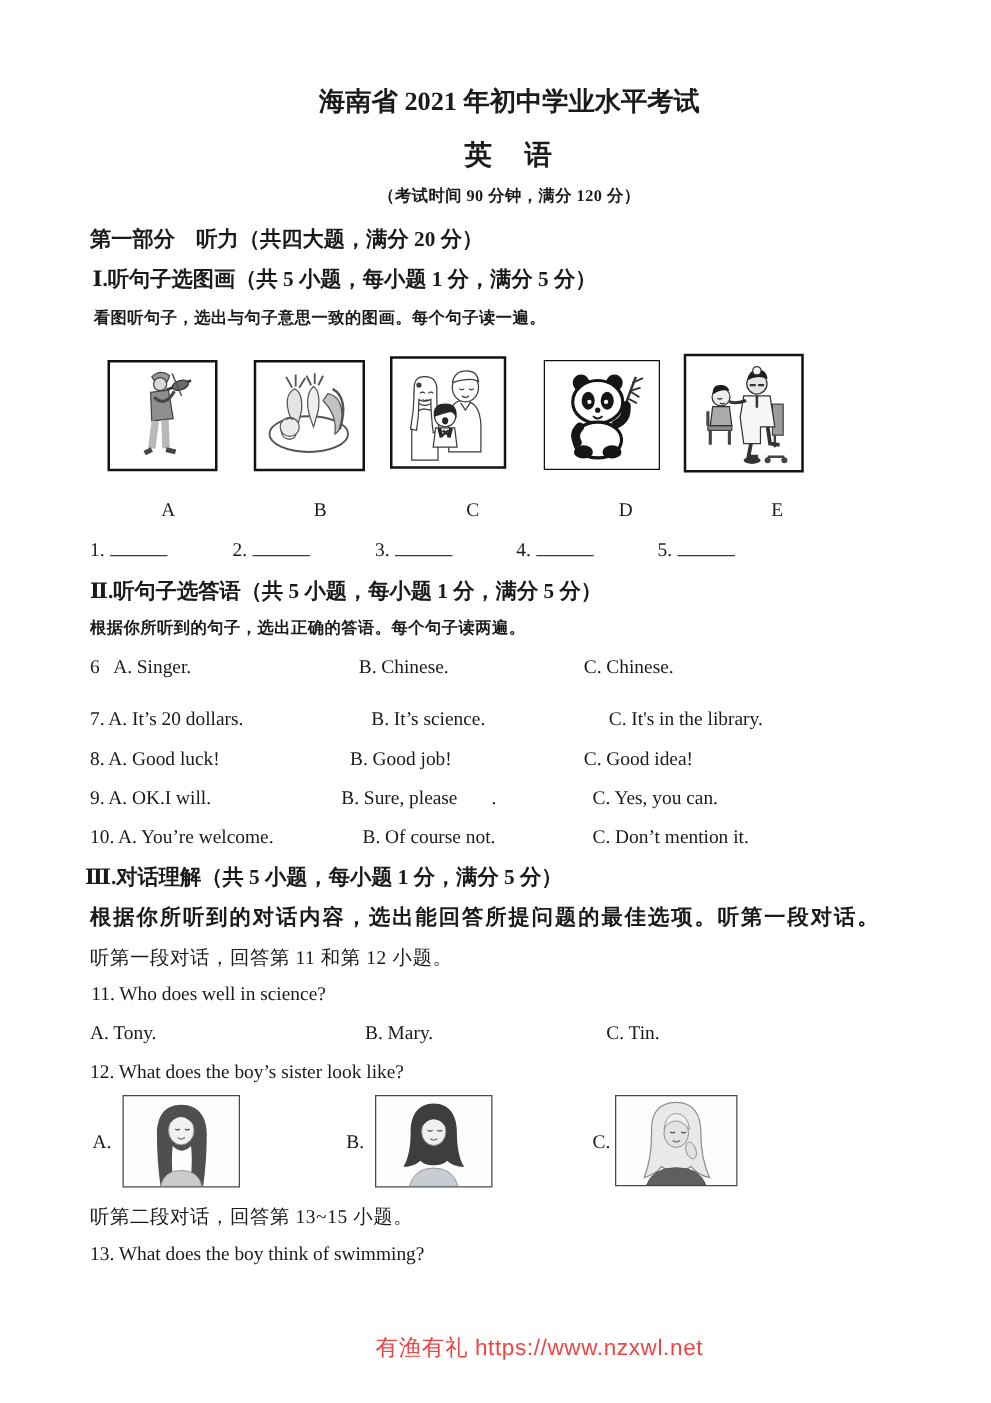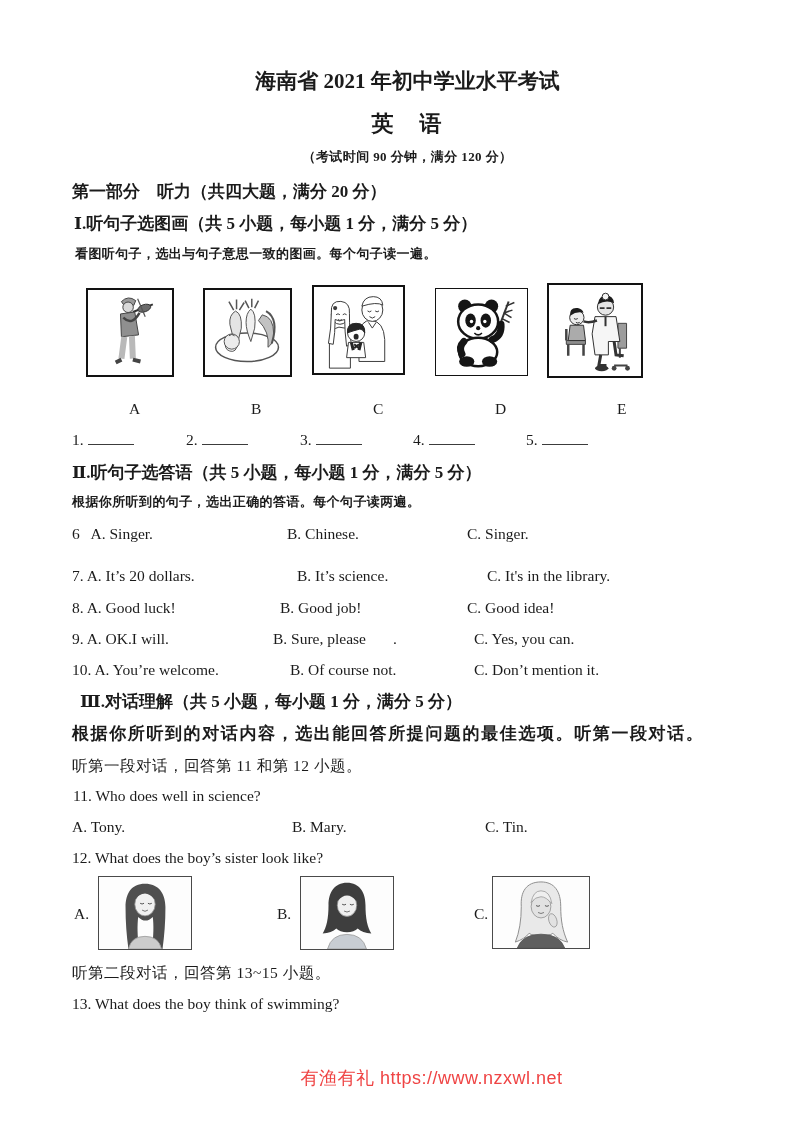--- a/index.html
+++ b/index.html
@@ -139,39 +139,39 @@
   <div class="abs" style="top:430px;left:186px;"><span class="blank-num">2.</span><span class="bline"></span></div>
   <div class="abs" style="top:430px;left:300px;"><span class="blank-num">3.</span><span class="bline"></span></div>
   <div class="abs" style="top:430px;left:413px;"><span class="blank-num">4.</span><span class="bline"></span></div>
   <div class="abs" style="top:430px;left:526px;"><span class="blank-num">5.</span><span class="bline"></span></div>
 
   <div class="abs b f17" style="top:461px;left:72px;">Ⅱ.听句子选答语（共 5 小题，每小题 1 分，满分 5 分）</div>
   <div class="abs b f16" style="top:493px;left:72px;">根据你所听到的句子，选出正确的答语。每个句子读两遍。</div>
 
   <div class="abs f15" style="top:525px;left:72px;">6&nbsp;&nbsp; A. Singer.</div>
   <div class="abs f15" style="top:525px;left:287px;">B. Chinese.</div>
-  <div class="abs f15" style="top:525px;left:467px;">C. Singer.</div>
+  <div class="abs f15" style="top:525px;left:467px;">C. Chinese.</div>
 
   <div class="abs f15" style="top:567px;left:72px;">7. A. It’s 20 dollars.</div>
   <div class="abs f15" style="top:567px;left:297px;">B. It’s science.</div>
   <div class="abs f15" style="top:567px;left:487px;">C. It's in the library.</div>
 
   <div class="abs f15" style="top:599px;left:72px;">8. A. Good luck!</div>
   <div class="abs f15" style="top:599px;left:280px;">B. Good job!</div>
   <div class="abs f15" style="top:599px;left:467px;">C. Good idea!</div>
 
   <div class="abs f15" style="top:630px;left:72px;">9. A. OK.I will.</div>
   <div class="abs f15" style="top:630px;left:273px;">B. Sure, please&nbsp;&nbsp;&nbsp;&nbsp;&nbsp;&nbsp;&nbsp;.</div>
   <div class="abs f15" style="top:630px;left:474px;">C. Yes, you can.</div>
 
   <div class="abs f15" style="top:661px;left:72px;">10. A. You’re welcome.</div>
   <div class="abs f15" style="top:661px;left:290px;">B. Of course not.</div>
   <div class="abs f15" style="top:661px;left:474px;">C. Don’t mention it.</div>
 
-  <div class="abs b f17" style="top:690px;left:80px;">Ⅲ.对话理解（共 5 小题，每小题 1 分，满分 5 分）</div>
+  <div class="abs b f17" style="top:690px;left:68px;">Ⅲ.对话理解（共 5 小题，每小题 1 分，满分 5 分）</div>
   <div class="abs b f17 wide-ls" style="top:722px;left:72px;">根据你所听到的对话内容，选出能回答所提问题的最佳选项。听第一段对话。</div>
   <div class="abs cn-note" style="top:756px;left:72px;">听第一段对话，回答第 11 和第 12 小题。</div>
 
   <div class="abs f15" style="top:787px;left:73px;">11. Who does well in science?</div>
   <div class="abs f15" style="top:818px;left:72px;">A. Tony.</div>
   <div class="abs f15" style="top:818px;left:292px;">B. Mary.</div>
   <div class="abs f15" style="top:818px;left:485px;">C. Tin.</div>
 
   <div class="abs f15" style="top:849px;left:72px;">12. What does the boy’s sister look like?</div>
 

